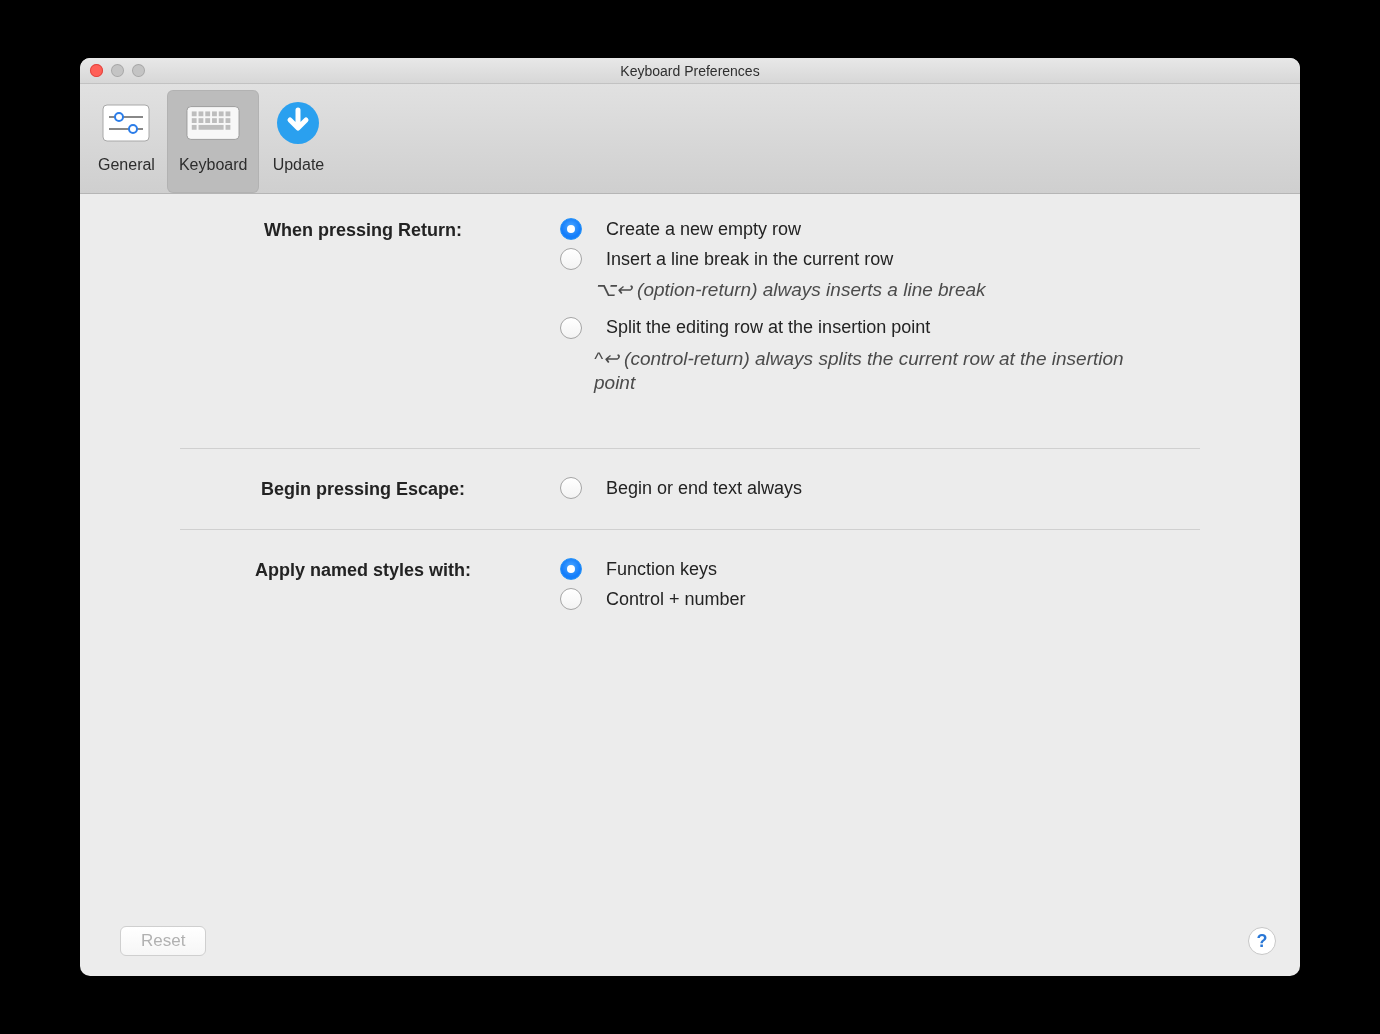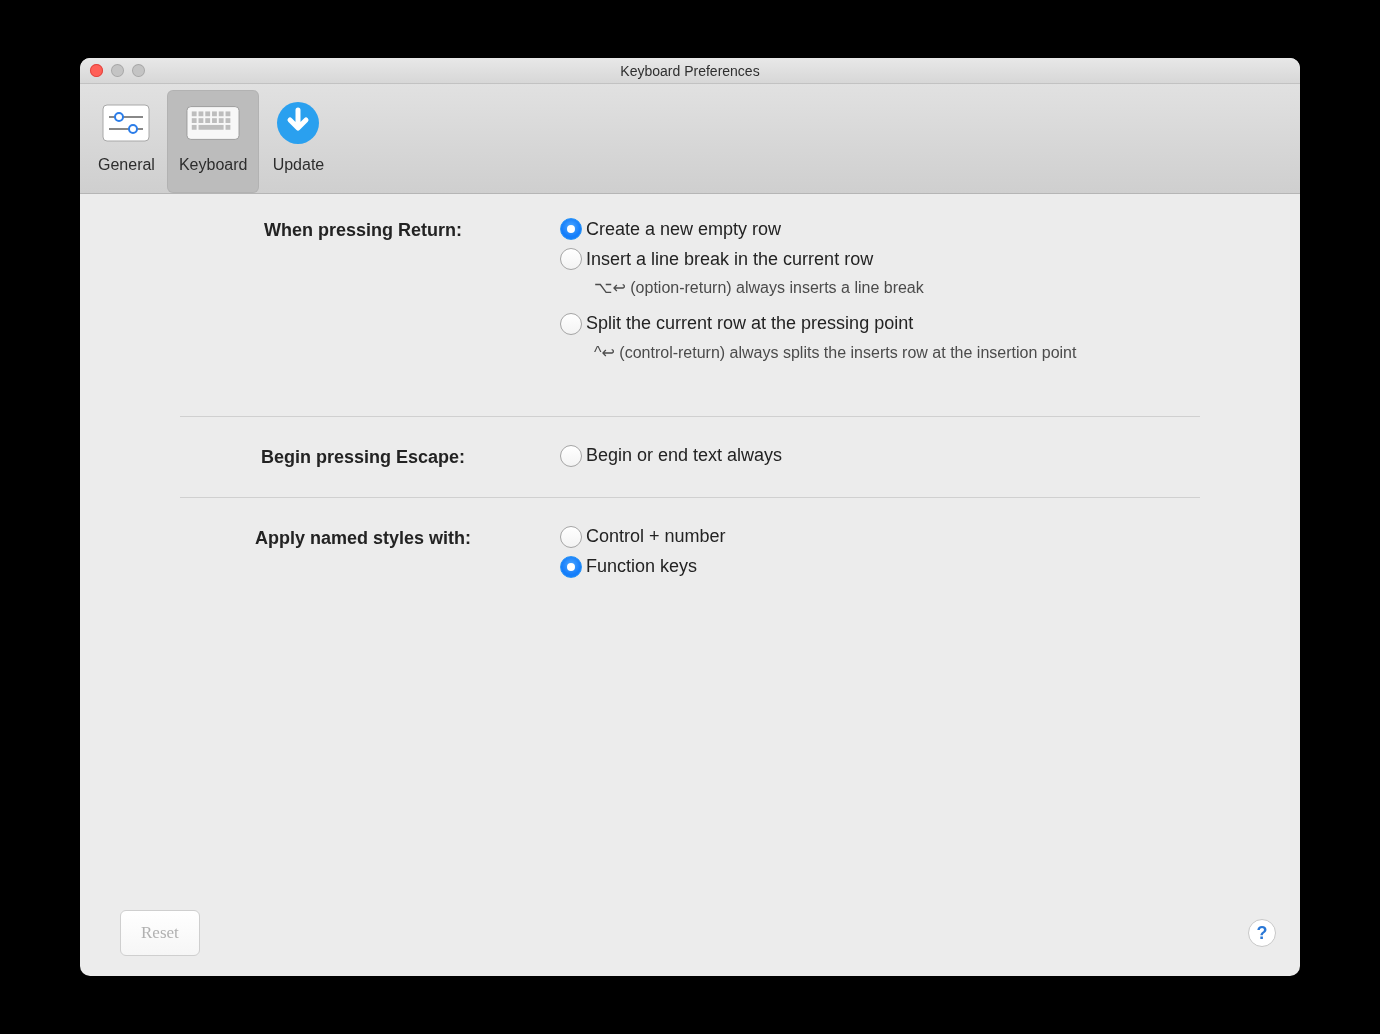--- a/index.html
+++ b/index.html
@@ -93,67 +93,67 @@
     padding-right: 14px;
     font-weight: 600;
     padding-top: 2px;
   }
   .opt-col {
     flex: 1;
   }
   .radio-line {
     display: flex;
     align-items: center;
-    gap: 4px;
+    gap: 24px;
     margin-bottom: 8px;
     cursor: default;
   }
   .radio {
     width: 22px; height: 22px; border-radius: 50%;
     border: 1px solid #a5a5a5;
     background: linear-gradient(#ffffff,#f3f3f3);
     position: relative;
     flex-shrink: 0;
   }
   .radio.checked {
     border-color: #2893f6;
     background: radial-gradient(circle at 50% 40%, #4ea8ff, #157efb 60%);
   }
   .radio.checked::after {
     content:""; position:absolute; left:50%; top:50%;
     width:8px; height:8px; background:#fff; border-radius:50%;
     transform: translate(-50%,-50%);
   }
   .hint {
-    font-size: 16px;
+    font-size: 19px;
     color: #4b4b4b;
     margin: 2px 0 14px 34px;
     max-width: 560px;
     line-height: 1.3;
+    font-style: italic;
   }
   .section-gap { height: 12px; }
   .divider {
     border: none;
     border-top: 1px solid #d0d0d0;
     margin: 22px 0 28px 0;
   }
   .bottom-bar {
     display: flex;
     align-items: center;
     justify-content: space-between;
     padding: 10px 24px 20px 40px;
   }
   .reset-btn {
     background: linear-gradient(#ffffff,#f6f6f6);
     border: 1px solid #cfcfcf;
     border-radius: 6px;
-    padding: 12px 20px;
+    padding: 4px 20px;
     font-size: 17px;
     color: #b1b1b1;
-    font-family: Liberation Serif, serif;
   }
   .help-btn {
     width: 28px; height: 28px; border-radius: 50%;
     border: 1px solid #c7c7c7;
     background: #fff;
     color: #2977d6;
     font-weight: 600;
     font-size: 18px;
     display:flex; align-items:center; justify-content:center;
   }
@@ -230,23 +230,23 @@
           <span class="radio checked"></span>
           <span>Create a new empty row</span>
         </div>
         <div class="radio-line">
           <span class="radio"></span>
           <span>Insert a line break in the current row</span>
         </div>
         <div class="hint">⌥↩ (option-return) always inserts a line break</div>
         <div class="radio-line">
           <span class="radio"></span>
-          <span>Split the current row at the pressing point</span>
-        </div>
-        <div class="hint">^↩ (control-return) always splits the inserts row at the insertion point</div>
+          <span>Split the editing row at the insertion point</span>
+        </div>
+        <div class="hint">^↩ (control-return) always splits the current row at the insertion point</div>
       </div>
     </div>
 
     <div class="section-gap"></div>
 
 
     <hr class="divider">
 
     <div class="row">
       <div class="label-col">Begin pressing Escape:</div>
@@ -257,26 +257,26 @@
         </div>
       </div>
     </div>
 
     <hr class="divider">
 
     <div class="row">
       <div class="label-col">Apply named styles with:</div>
       <div class="opt-col">
         <div class="radio-line">
-          <span class="radio"></span>
-          <span>Control + number</span>
-        </div>
-        <div class="radio-line">
           <span class="radio checked"></span>
           <span>Function keys</span>
+        </div>
+        <div class="radio-line">
+          <span class="radio"></span>
+          <span>Control + number</span>
         </div>
       </div>
     </div>
 
   </div>
 
   <div class="bottom-bar">
     <button class="reset-btn">Reset</button>
     <button class="help-btn">?</button>
   </div>

